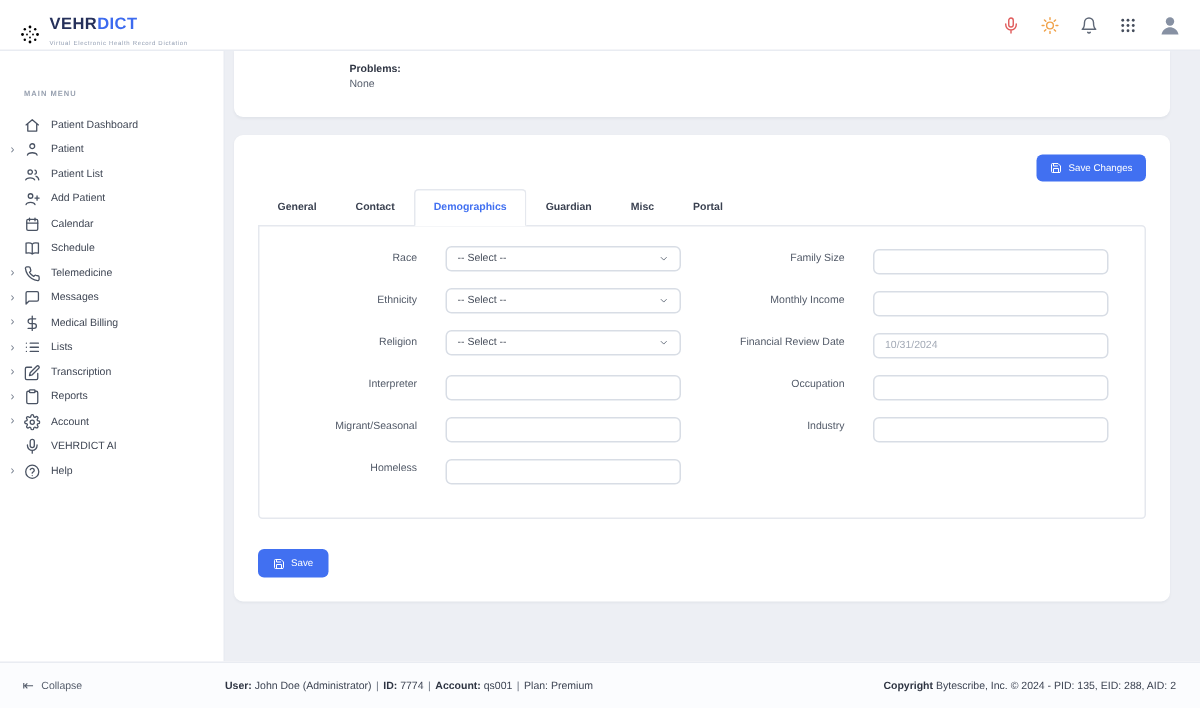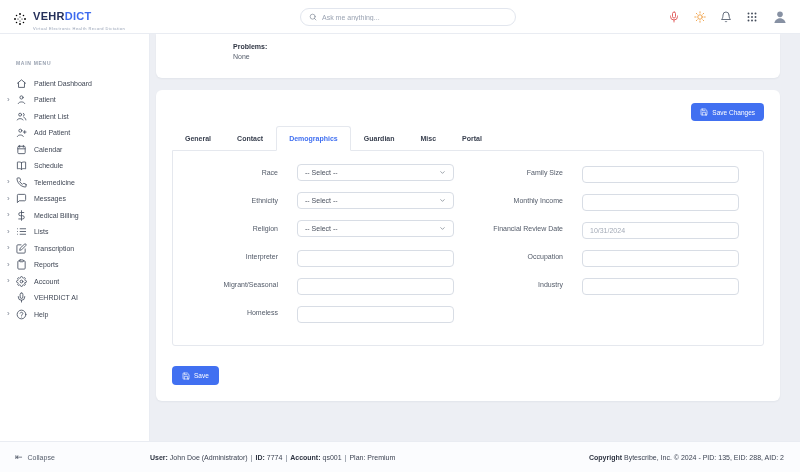--- a/index.html
+++ b/index.html
@@ -3,21 +3,21 @@
 <meta charset="utf-8">
 <style>
   * { margin:0; padding:0; box-sizing:border-box; }
   html,body { width:800px; height:472px; overflow:hidden; background:#fff;
     font-family:"Liberation Sans", sans-serif; }
   .page { position:relative; width:800px; height:472px; }
 
   
   .topbar { position:absolute; top:0; left:0; right:0; height:34px; background:#fff;
     border-bottom:1px solid #e9ecf2; z-index:5; }
-  .logo { position:absolute; left:12px; top:6px; display:flex; align-items:center; gap:5px; }
+  .logo { position:absolute; left:12px; top:6px; display:flex; align-items:flex-end; gap:5px; }
   .logo-mark { width:16px; height:16px; }
   .logo-name { font-size:11px; font-weight:bold; letter-spacing:.3px; line-height:1; }
   .logo-name .p1 { color:#25305a; } .logo-name .p2 { color:#3d6bef; }
   .logo-tagline { font-size:4px; color:#95a0b4; letter-spacing:.45px; margin-top:2px; white-space:nowrap; }
   .search { position:absolute; left:300px; top:8px; width:216px; height:18px;
     border:1px solid #e2e6ee; border-radius:10px; display:flex; align-items:center;
     padding:0 8px; gap:5px; background:#fff; }
   .search .s-icon { width:8px; height:8px; color:#77808f; flex:0 0 auto; display:flex; }
   .search input { border:none; outline:none; font-size:7px; color:#3b424f; width:100%;
     background:transparent; font-family:"Liberation Sans", sans-serif; }
@@ -114,29 +114,20 @@
           <circle cx="9" cy="12" r="0.9"></circle>
             <circle cx="15" cy="12" r="0.9"></circle>
         </svg>
       </span>
       <span class="logo-text">
         <span class="logo-name"><span class="p1">VEHR</span><span class="p2">DICT</span></span>
         <div class="logo-tagline">Virtual Electronic Health Record Dictation</div>
       </span>
     </div>
 
-    <div class="search">
-      <span class="s-icon stroke">
-        <svg viewBox="0 0 24 24">
-            <circle cx="11" cy="11" r="7.5"></circle>
-            <path d="M21 21l-4.8-4.8"></path>
-          </svg>
-      </span>
-      <input type="text" placeholder="Ask me anything..." style="">
-    </div>
 
     <div class="topbar-right">
       <span class="tico mic stroke">
         <svg viewBox="0 0 24 24">
             <rect x="9" y="2" width="6" height="12" rx="3"></rect>
             <path d="M5 10v1a7 7 0 0 0 14 0v-1M12 18v4"></path>
           </svg>
       </span>
       <span class="tico sun stroke">
         <svg viewBox="0 0 24 24">

